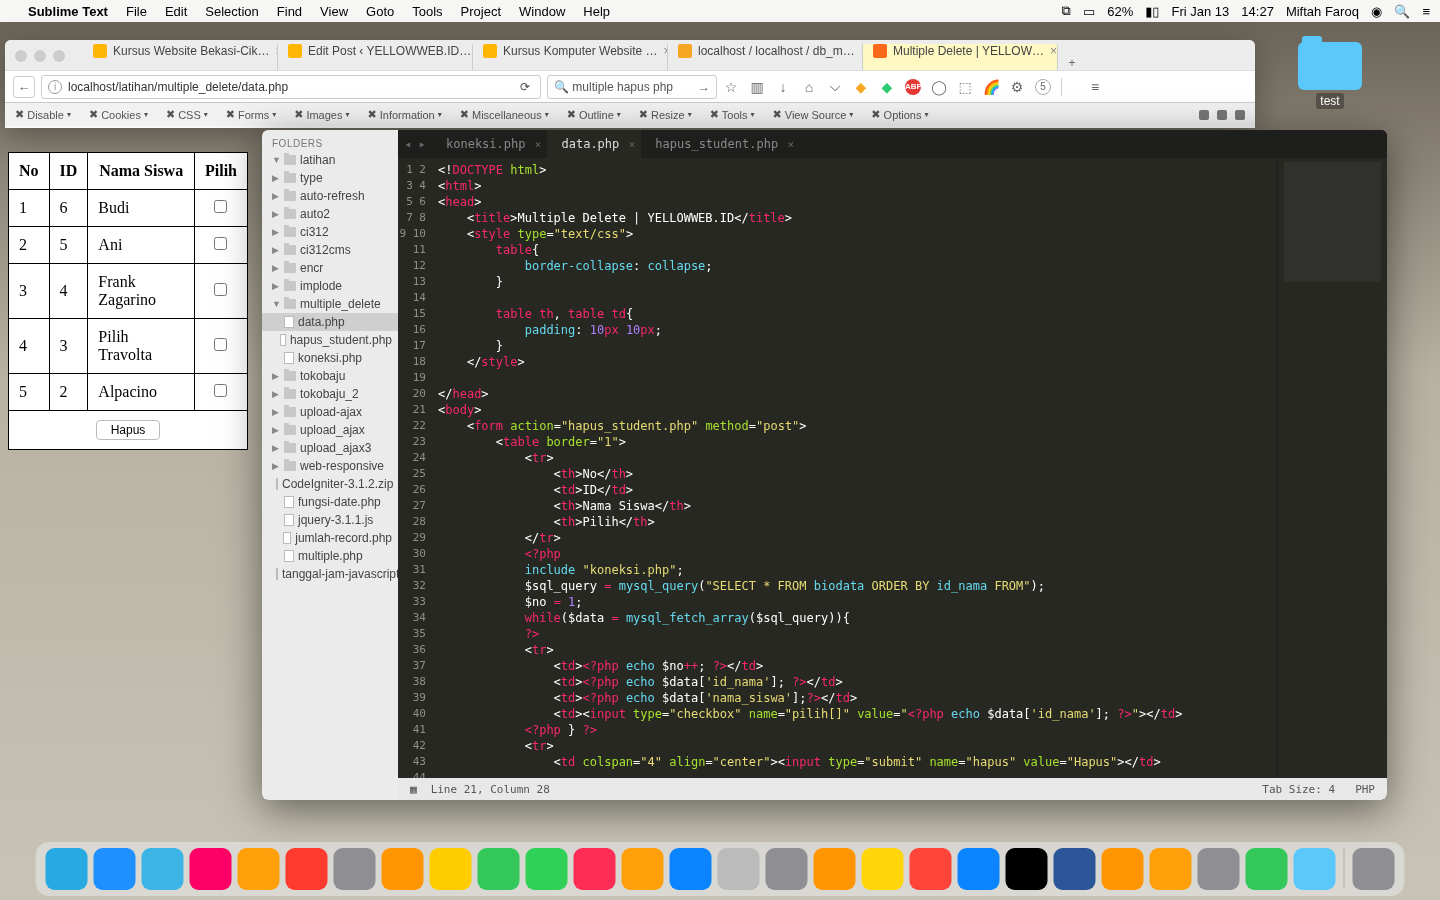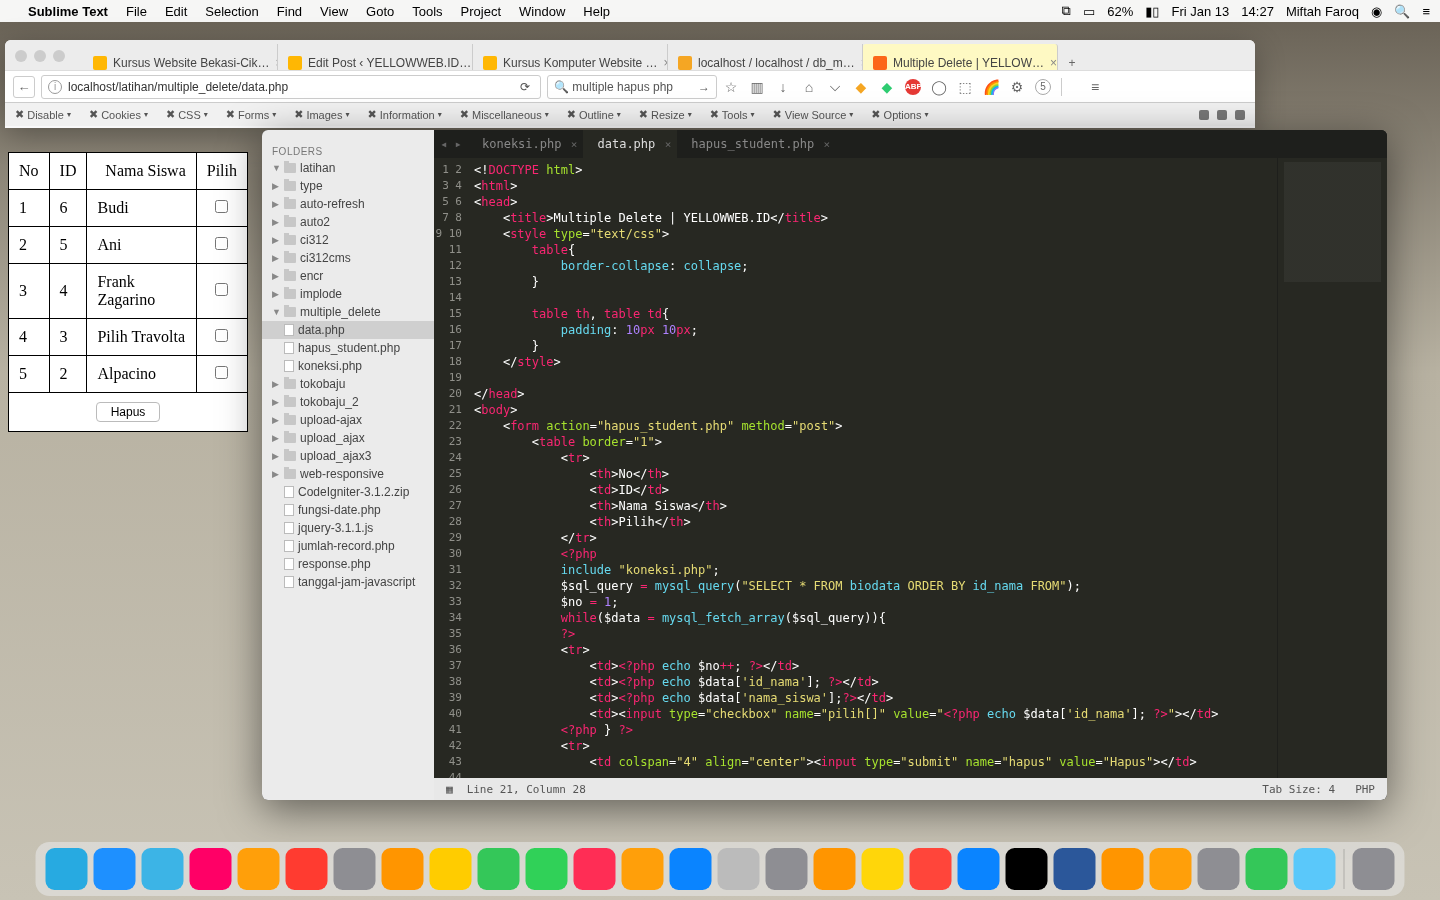--- a/index.html
+++ b/index.html
@@ -15,21 +15,21 @@
 .folder-icon{position:absolute;top:20px;right:70px;width:80px;text-align:center;color:#fff;font-size:12px}
 .folder-icon .fld{width:64px;height:48px;background:#5ac8fa;border-radius:6px;margin:0 auto 4px;position:relative}
 .folder-icon .fld:before{content:"";position:absolute;top:-6px;left:4px;width:20px;height:8px;background:#5ac8fa;border-radius:3px 3px 0 0}
 .folder-icon span{background:rgba(0,0,0,.3);padding:1px 4px;border-radius:3px}
 
 
 .browser{position:absolute;top:18px;left:5px;width:1250px;height:88px;background:#f9f9fa;border-radius:6px 6px 0 0;box-shadow:0 8px 30px rgba(0,0,0,.3)}
 .traffic{position:absolute;top:10px;left:10px;display:flex;gap:7px}
 .dot{width:12px;height:12px;border-radius:50%;background:#ccc}
 .tabs{height:30px;display:flex;align-items:flex-end;padding:4px 0 0 78px;background:#ececec;border-radius:6px 6px 0 0;font-size:12px}
-.tab{height:26px;display:flex;align-items:flex-end;gap:6px;padding:0 10px;max-width:195px;border-right:1px solid #ccc;color:#444;white-space:nowrap;overflow:hidden}
+.tab{height:26px;display:flex;align-items:flex-start;gap:6px;padding:0 10px;max-width:195px;border-right:1px solid #ccc;color:#444;white-space:nowrap;overflow:hidden}
 .tab.active{background:#fef9c3;border-radius:3px 3px 0 0}
 .tab .ficon{width:14px;height:14px;background:#ff9800;border-radius:2px;display:inline-block;flex:none}
 .tab.ic-y .ficon{background:#ffb703}
 .tab.ic-p .ficon{background:#f5a623}
 .tab.ic-x .ficon{background:#fc6719}
 .tab .x{margin-left:auto;color:#888;flex:none}
 .newtab{width:28px;text-align:center;color:#666}
 
 .urlbar{height:32px;background:#fff;border-top:1px solid #ddd;display:flex;align-items:center;gap:6px;padding:0 8px;font-size:13px}
 .navbtn{width:22px;height:22px;border:1px solid #ccc;border-radius:3px;text-align:center;line-height:20px;color:#666}
@@ -43,34 +43,34 @@
 
 .devbar{height:24px;background:#f1f1f1;border-top:1px solid #ccc;display:flex;align-items:center;gap:18px;padding:0 10px;font-size:11px;color:#555}
 .devbar .itm{display:flex;align-items:center;gap:3px}
 .devbar .rt{margin-left:auto;display:flex;gap:8px}
 .dotico{width:10px;height:10px;background:#777;border-radius:2px}
 
 
 .page{position:absolute;top:130px;left:8px;width:240px;background:transparent;font-family:"Times New Roman",serif;font-size:16px}
 .page table{border-collapse:collapse;width:100%}
 .page th,.page td{border:1px solid #000;padding:9px 10px;text-align:left;background:#fff}
-.page th{font-weight:normal;text-align:right}
+.page th{font-weight:bold;text-align:center}
 .page td.ctr{text-align:center}
 .page input[type=checkbox]{margin:0}
 .page .btn{display:block;margin:0 auto;font-size:12px;padding:2px 14px;background:#fff;border:1px solid #bbb;border-radius:4px}
 
 
 .sublime{position:absolute;top:108px;left:262px;width:1125px;height:670px;background:#3b3b3b;border-radius:6px;box-shadow:0 10px 40px rgba(0,0,0,.5);display:flex;flex-direction:column;overflow:hidden;font-size:12px}
 .subl-title{height:22px;background:#4a4a4a;color:#bbb;text-align:center;line-height:22px;position:relative;font-size:12px}
 .subl-title .tdots{position:absolute;left:8px;top:5px;display:flex;gap:6px}
 .tdots .d{width:11px;height:11px;border-radius:50%}
 .d.r{background:#ff5f57}.d.y{background:#febb2e}.d.g{background:#28c840}
 .subl-title .unreg{position:absolute;right:10px;color:#888;font-size:11px}
 .subl-body{flex:1;display:flex;min-height:0}
-.sidebar{width:172px;background:#ebebeb;color:#444;overflow:auto;font-size:12px;padding:14px 0}
+.sidebar{width:136px;background:#ebebeb;color:#444;overflow:auto;font-size:12px;padding:6px 0}
 .sidebar .hdr{font-size:10px;color:#777;padding:2px 10px;letter-spacing:.5px}
 .sidebar .item{padding:2px 6px 2px 10px;white-space:nowrap;display:flex;align-items:center;gap:4px}
 .sidebar .item.sel{background:#cfcfcf}
 .sidebar .arrow{width:8px;display:inline-block;color:#888;font-size:9px}
 .sidebar .ico{width:12px;height:10px;display:inline-block}
 .sidebar .ico.fld{background:#c7c7c7;border-radius:1px;position:relative}
 .sidebar .ico.fld:before{content:"";position:absolute;top:-2px;left:0;width:5px;height:3px;background:#c7c7c7}
 .sidebar .ico.fil{border:1px solid #bbb;background:#fff;width:10px;height:12px}
 .ind1{padding-left:22px}.ind2{padding-left:36px}
 
@@ -122,20 +122,24 @@
     <span>14:27</span>
     <span>Miftah Faroq</span>
     <span>◉</span>
     <span>🔍</span>
     <span>≡</span>
   </div>
 </div>
 
 <div class="desktop">
 
+  <div class="folder-icon">
+    <div class="fld"></div>
+    <span>test</span>
+  </div>
 
   <div class="browser">
     <div class="traffic">
       <div class="dot"></div>
       <div class="dot"></div>
       <div class="dot"></div>
     </div>
     <div class="tabs" id="btabs">
       <div class="tab ic-y">
           <span class="ficon"></span>
@@ -375,21 +379,21 @@
               <span>jquery-3.1.1.js</span>
             </div>
             <div class="item ind1">
               <span class="arrow"></span>
               <span class="ico fil"></span>
               <span>jumlah-record.php</span>
             </div>
             <div class="item ind1">
               <span class="arrow"></span>
               <span class="ico fil"></span>
-              <span>response.php</span>
+              <span>multiple.php</span>
             </div>
             <div class="item ind1">
               <span class="arrow"></span>
               <span class="ico fil"></span>
               <span>tanggal-jam-javascript</span>
             </div>
           </div>
       </div>
       <div class="editor">
         <div class="etabs" id="etabs">

